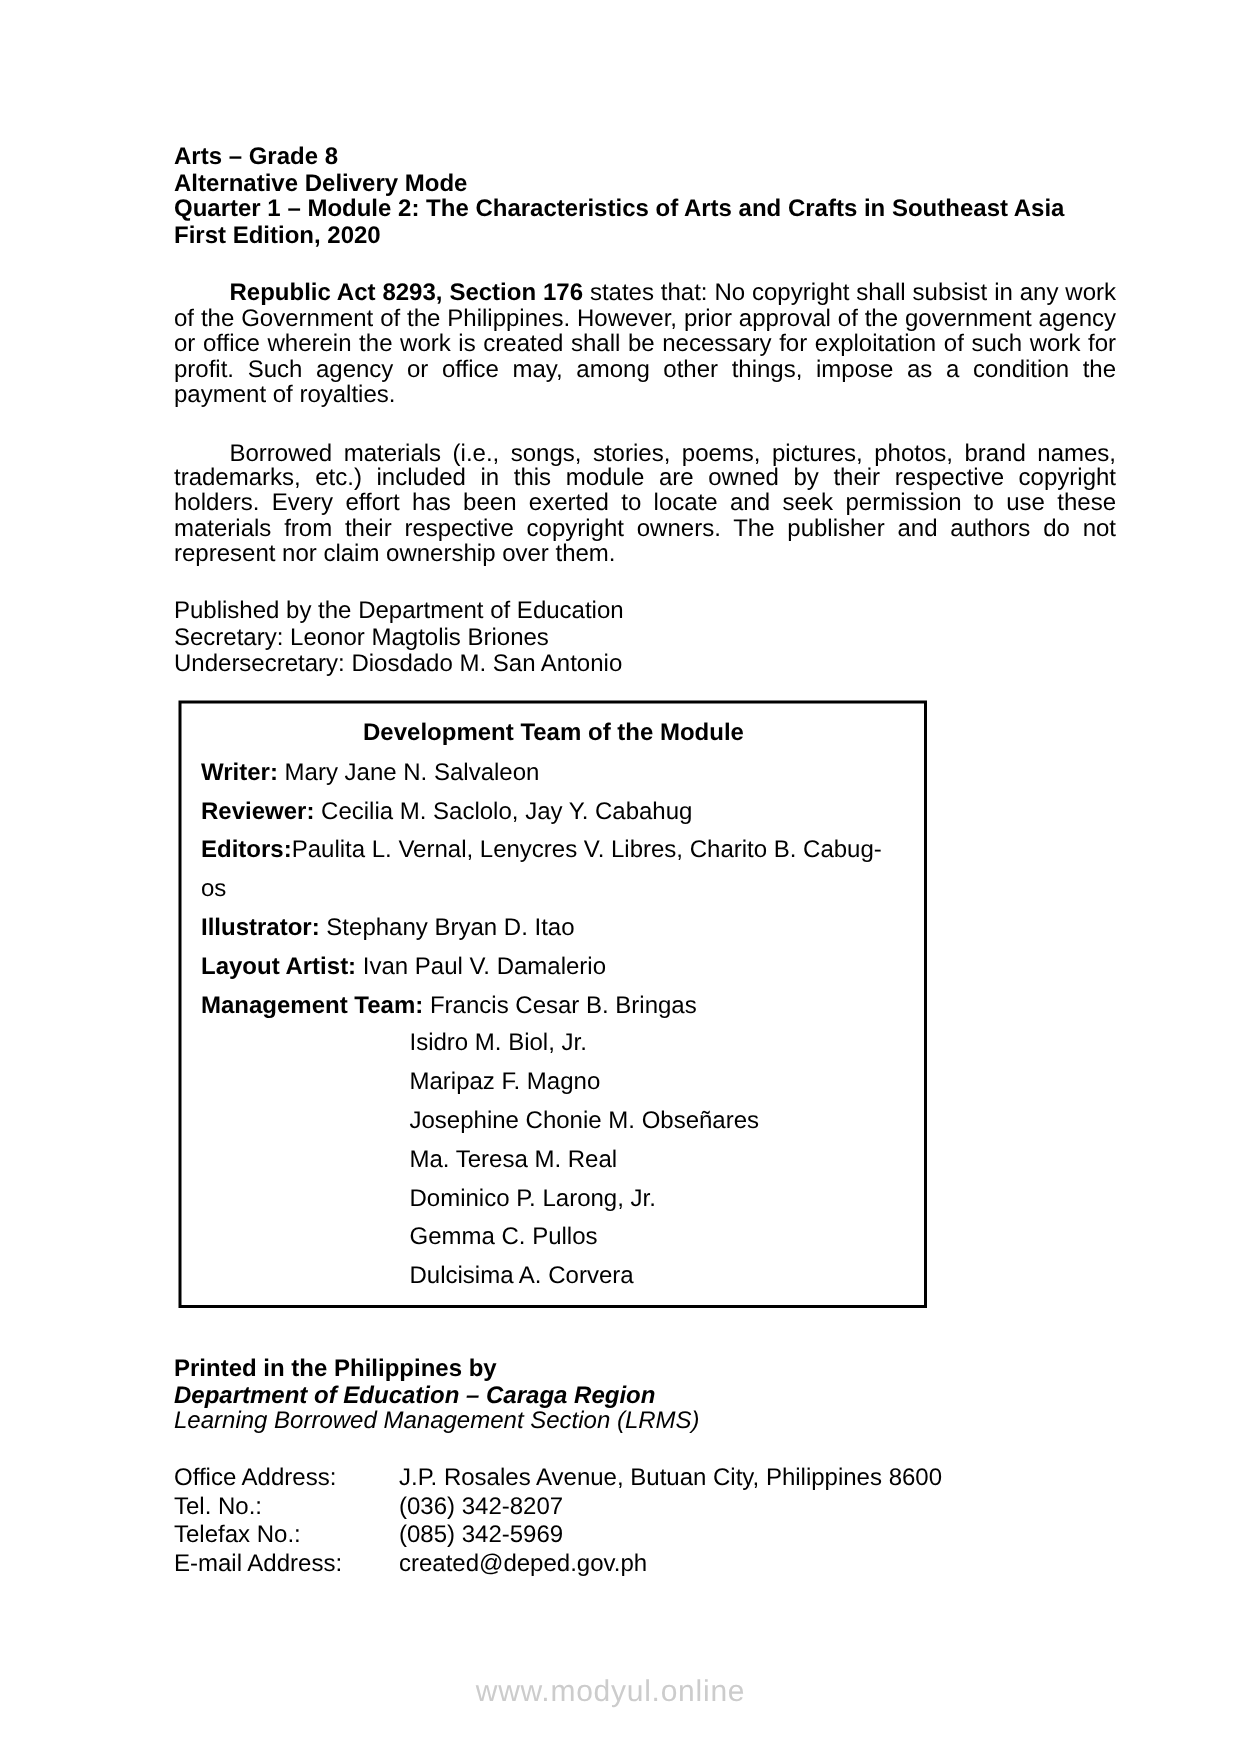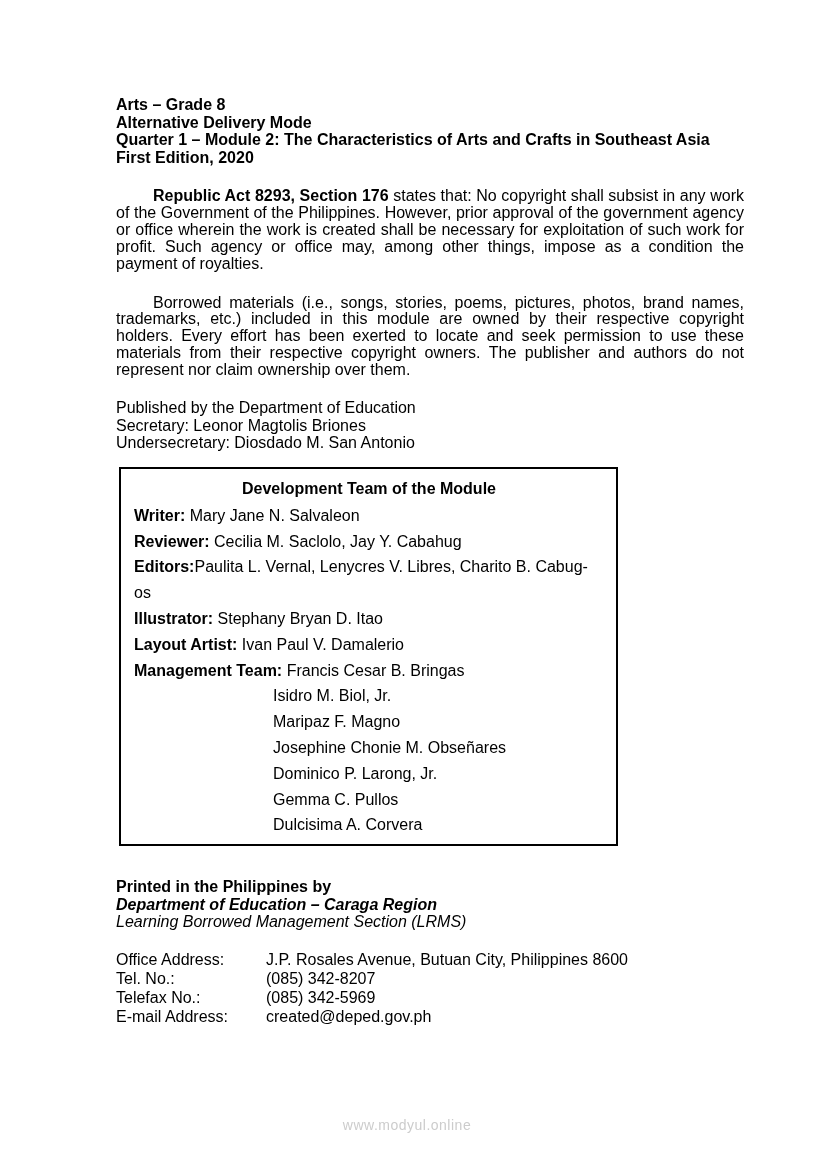--- a/index.html
+++ b/index.html
@@ -26,21 +26,21 @@
   .devbox-title { text-align: center; font-weight: bold; line-height: 18px; margin-bottom: 5px; }
   .devrow { line-height: 25.8px; }
   .mgmt-member { line-height: 25.8px; padding-left: 139px; }
   .printed { margin-top: 32px; font-weight: bold; line-height: 17.5px; }
   .publisher { line-height: 17.6px; font-style: italic; }
   .contact { margin-top: 19px; }
   .contact-row { display: flex; line-height: 19px; }
   .contact-label { width: 150px; flex: 0 0 150px; }
   .watermark {
     position: absolute; left: 0; right: 12px; top: 1117px;
-    text-align: center; color: #cccccc; font-size: 14px;
+    text-align: center; color: #cccccc; font-size: 20px;
     letter-spacing: 0.5px;
   }
 </style>
 </head>
 <body>
 
 <div class="content">
 
   <div class="hdr">
     <div>Arts – Grade 8</div>
@@ -65,40 +65,41 @@
     <div class="devrow"><span class="b">Writer:</span><span> Mary Jane N. Salvaleon</span></div>
     <div class="devrow"><span class="b">Reviewer:</span><span> Cecilia M. Saclolo, Jay Y. Cabahug</span></div>
     <div class="devrow"><span class="b">Editors:</span><span>Paulita L. Vernal, Lenycres V. Libres, Charito B. Cabug-os</span></div>
     <div class="devrow"><span class="b">Illustrator:</span><span> Stephany Bryan D. Itao</span></div>
     <div class="devrow"><span class="b">Layout Artist:</span><span> Ivan Paul V. Damalerio</span></div>
     <div class="devrow"><span class="b">Management Team:</span><span> Francis Cesar B. Bringas</span></div>
 
     <div class="mgmt-member">Isidro M. Biol, Jr.</div>
     <div class="mgmt-member">Maripaz F. Magno</div>
     <div class="mgmt-member">Josephine Chonie M. Obseñares</div>
+    <div class="mgmt-member">Ma. Teresa M. Real</div>
     <div class="mgmt-member">Dominico P. Larong, Jr.</div>
     <div class="mgmt-member">Gemma C. Pullos</div>
     <div class="mgmt-member">Dulcisima A. Corvera</div>
   </div>
 
   <div class="printed">Printed in the Philippines by</div>
 
   <div class="publisher">
     <div class="b">Department of Education – Caraga Region</div>
     <div>Learning Borrowed Management Section (LRMS)</div>
   </div>
 
   <div class="contact">
     <div class="contact-row">
       <span class="contact-label">Office Address:</span>
       <span>J.P. Rosales Avenue, Butuan City, Philippines 8600</span>
     </div>
     <div class="contact-row">
       <span class="contact-label">Tel. No.:</span>
-      <span>(085) 342-8207</span>
+      <span>(036) 342-8207</span>
     </div>
     <div class="contact-row">
       <span class="contact-label">Telefax No.:</span>
       <span>(085) 342-5969</span>
     </div>
     <div class="contact-row">
       <span class="contact-label">E-mail Address:</span>
       <span>created@deped.gov.ph</span>
     </div>
   </div>

